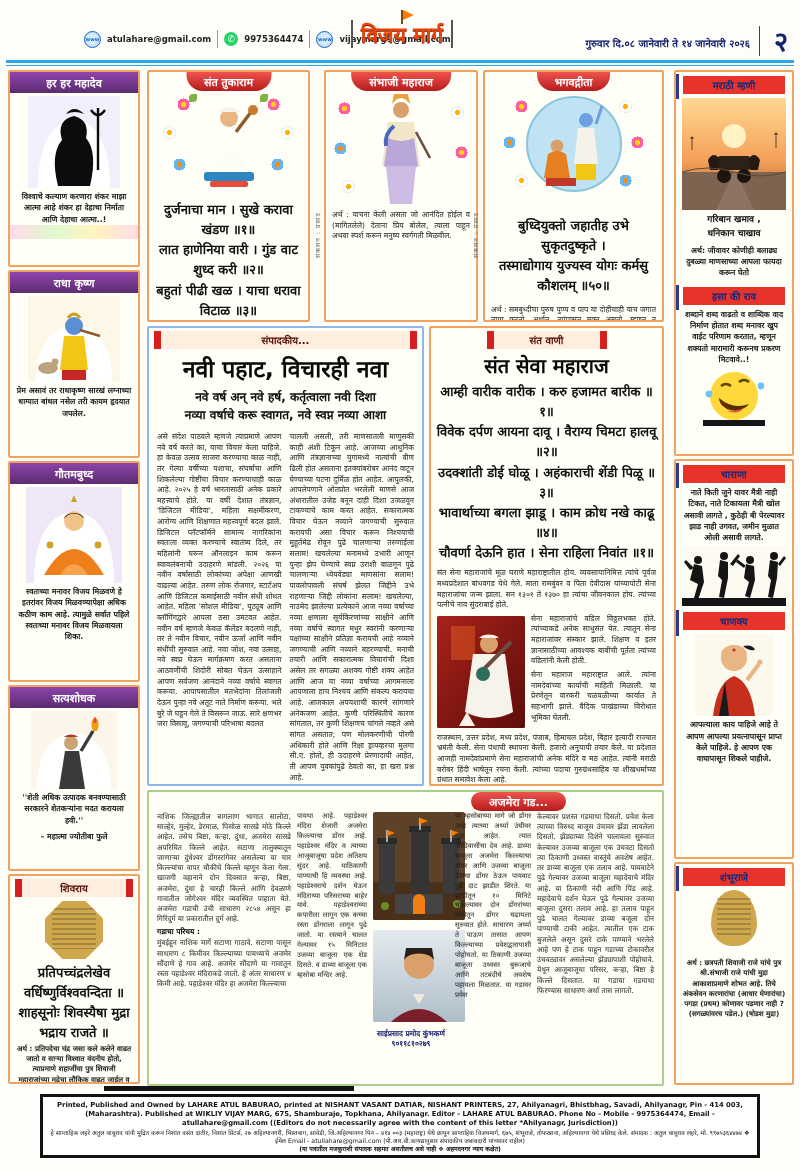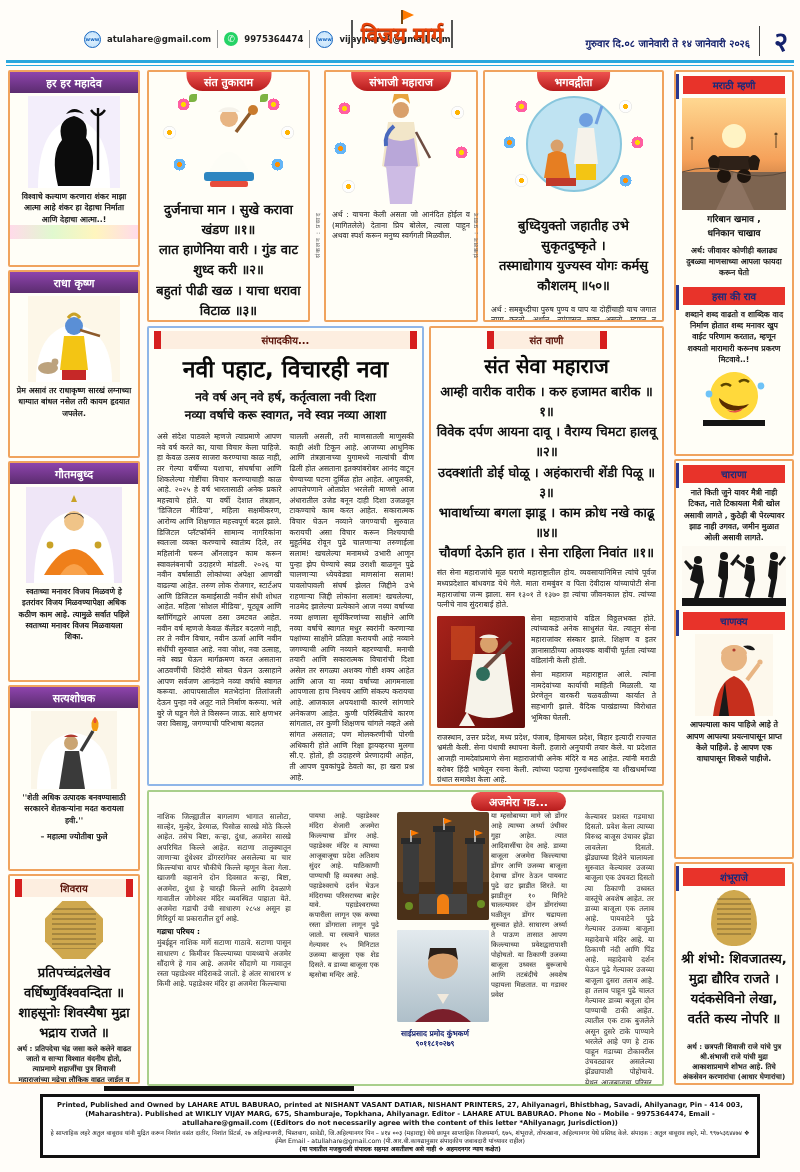--- a/index.html
+++ b/index.html
@@ -295,21 +295,21 @@
     </div>
     <div class="tj" style="margin-top:3px;">राजस्थान, उत्तर प्रदेश, मध्य प्रदेश, पंजाब, हिमाचल प्रदेश, बिहार इत्यादी राज्यात भ्रमंती केली. सेना पंथाची स्थापना केली. हजारो अनुयायी तयार केले. या प्रदेशात आजही नामदेवांप्रमाणे सेना महाराजांची अनेक मंदिरे व मठ आहेत. त्यांनी मराठी बरोबर हिंदी भाषेतून रचना केली. त्यांच्या पदाचा गुरुग्रंथसाहिब या शीखधर्माच्या ग्रंथात समावेश केला आहे.</div>
     <div class="verse" style="margin-top:6px;">नका शेवू अफू नका शेवू दारु ।
 गांजाचे धूर नाश होय ॥</div>
     <div class="tj" style="margin-top:5px;">असा निर्व्यसनी राहण्याचा संदेशही त्यांनी आपल्या अभंगातून दिला. विठ्ठलाबरोबरच ते शिवभक्त होते.</div>
     <div class="byline">– गंगाधर बनबरे</div>
   </div>
 
   <div class="p greenb" style="left:147px;top:790px;width:517px;height:296px;">
     <div class="rib" style="left:auto;right:96px;transform:none;border-radius:14px;">अजमेरा गड...</div>
-    <div style="display:flex;gap:18px;padding:20px 8px 4px;">
+    <div style="display:flex;gap:6px;padding:20px 8px 4px;">
       <div style="width:134px;">
         <div class="tj" style="padding:0;font-size:7.2px;">नाशिक जिल्ह्यातील बागलाण भागात सालोटा, साल्हेर, मुल्हेर, डेरमाळ, पिसोळ सारखे मोठे किल्ले आहेत. तसेच बिष्टा, कऱ्हा, दुंधा, अजमेरा सारखे अपरिचित किल्ले आहेत. सटाणा तालुक्यातून जाणाऱ्या दुंधेश्वर डोंगररांगेवर असलेल्या या चार किल्ल्यांचा वापर चौकीचे किल्ले म्हणून केला गेला. खाजगी वहानाने दोन दिवसात कऱ्हा, बिष्टा, अजमेरा, दुंधा हे चारही किल्ले आणि देवळाणे गावातील जोगेश्वर मंदिर व्यवस्थित पाहाता येते. अजमेरा गडाची उंची साधारण २८५४ असून हा गिरिदुर्ग या प्रकारातील दुर्ग आहे.</div>
         <div style="font-size:7.4px;font-weight:700;margin:2px 0;">गडाचा परिचय :</div>
         <div class="tj" style="padding:0;font-size:7.2px;">मुंबईहून नाशिक मार्गे सटाणा गाठावे. सटाणा पासून साधारण ८ किमीवर किल्ल्याच्या पायथ्याचे अजमेर सौंदाणे हे गाव आहे. अजमेर सौंदाणे या गावातून रस्ता पहाडेश्वर मंदिराकडे जातो. हे अंतर साधारण ४ किमी आहे. पहाडेश्वर मंदिर हा अजमेरा किल्ल्याचा</div>
       </div>
       <div class="tj" style="width:70px;padding:0;font-size:7px;">पायथा आहे. पहाडेश्वर मंदिरा शेजारी अजमेरा किल्ल्याचा डोंगर आहे. पहाडेश्वर मंदिर व त्याच्या आजूबाजूचा प्रदेश अतिशय सुंदर आहे. याठिकाणी पाण्याची हि व्यवस्था आहे. पहाडेश्वराचे दर्शन घेऊन मंदिराच्या परिसराच्या बाहेर यावे. पहाडेश्वराच्या कपारीला लागून एक कच्चा रस्ता डोंगराला लागून पुढे जातो. या रस्त्याने चालत गेल्यावर १५ मिनिटात उजव्या बाजूला एक शेड दिसते. व डाव्या बाजूला एक म्हसोबा मन्दिर आहे.</div>
       <div style="width:76px;">
         <svg width="92" height="108" viewBox="0 0 92 108" class="photo">
           <rect width="92" height="108" fill="#5e4227"></rect>
           <rect y="70" width="92" height="38" fill="#4a3018"></rect>
@@ -426,24 +426,20 @@
       <line x1="52" y1="46" x2="64" y2="30" stroke="#e8b583" stroke-width="4"></line>
       <circle cx="65" cy="28" r="2.6" fill="#e8b583"></circle>
       <circle cx="39" cy="16" r="1.6" fill="#b03a2e"></circle>
     </svg>
     <div class="tc" style="font-weight:700;">आपल्याला काय पाहिजे आहे ते आपण आपल्या प्रयत्नापासून प्राप्त केले पाहिजे. हे आपण एक वाघापासून शिकले पाहीजे.</div>
   </div>
 
   <div class="p" style="left:674px;top:862px;width:120px;height:223px;">
     <div class="sh"><span class="bb"></span><span>शंभूराजे</span></div>
     <div class="sealdrop"></div>
-    <div class="verse">श्री शंभो: शिवजातस्य,
-मुद्रा द्यौरिव राजते ।
-यदंकसेविनो लेखा,
-वर्तते कस्य नोपरि ॥</div>
     <div class="tc" style="font-size:7.1px;font-weight:700;margin-top:12px;">अर्थ : छत्रपती शिवाजी राजे यांचे पुत्र श्री.संभाजी राजे यांची मुद्रा आकाशाप्रमाणे शोभत आहे. तिचे अंकसेवन करणारांचा (आधार घेणारांचा) पगडा (प्रथम) कोणावर पडणार नाही ? (सगळ्यांवरच पडेल.) (षोडश मुद्रा)</div>
   </div>
 
   <div class="blackbar"></div>
   <div class="footer">
     <div class="f1">Printed, Published and Owned by LAHARE ATUL BABURAO, printed at NISHANT VASANT DATIAR, NISHANT PRINTERS, 27, Ahilyanagri, Bhistbhag, Savadi, Ahilyanagr, Pin - 414 003, (Maharashtra). Published at WIKLIY VIJAY MARG, 675, Shamburaje, Topkhana, Ahilyanagr. Editor - LAHARE ATUL BABURAO. Phone No - Mobile - 9975364474, Email - atullahare@gmail.com ((Editors do not necessarily agree with the content of this letter *Ahilyanagr, Jurisdiction))</div>
     <div class="f2">हे साप्ताहिक लहरे अतुल बाबूराव यांनी मुद्रित करून निशांत वसंत दातीर, निशांत प्रिंटर्स, २७ अहिल्यानगरी, भिस्तबाग, सावेडी, जि.अहिल्यानगर पिन – ४१४ ००३ (महाराष्ट्र) येथे छापून साप्ताहिक विजयमार्ग, ६७५, शंभूराजे, तोफखाना, अहिल्यानगर येथे प्रसिध्द केले. संपादक : अतुल बाबूराव लहरे, मो. ९९७५३६४४७४ ❖ ईमेल Email - atullahare@gmail.com (पी.आर.बी.कायद्यानुसार संपादकीय जबाबदारी यांच्यावर राहील)</div>
     <div class="f2" style="font-weight:700;">(या पत्रातील मजकुराशी संपादक सहमत असतीलच असे नाही ❖ अहमदनगर न्याय कक्षेत)</div>
   </div>
 

